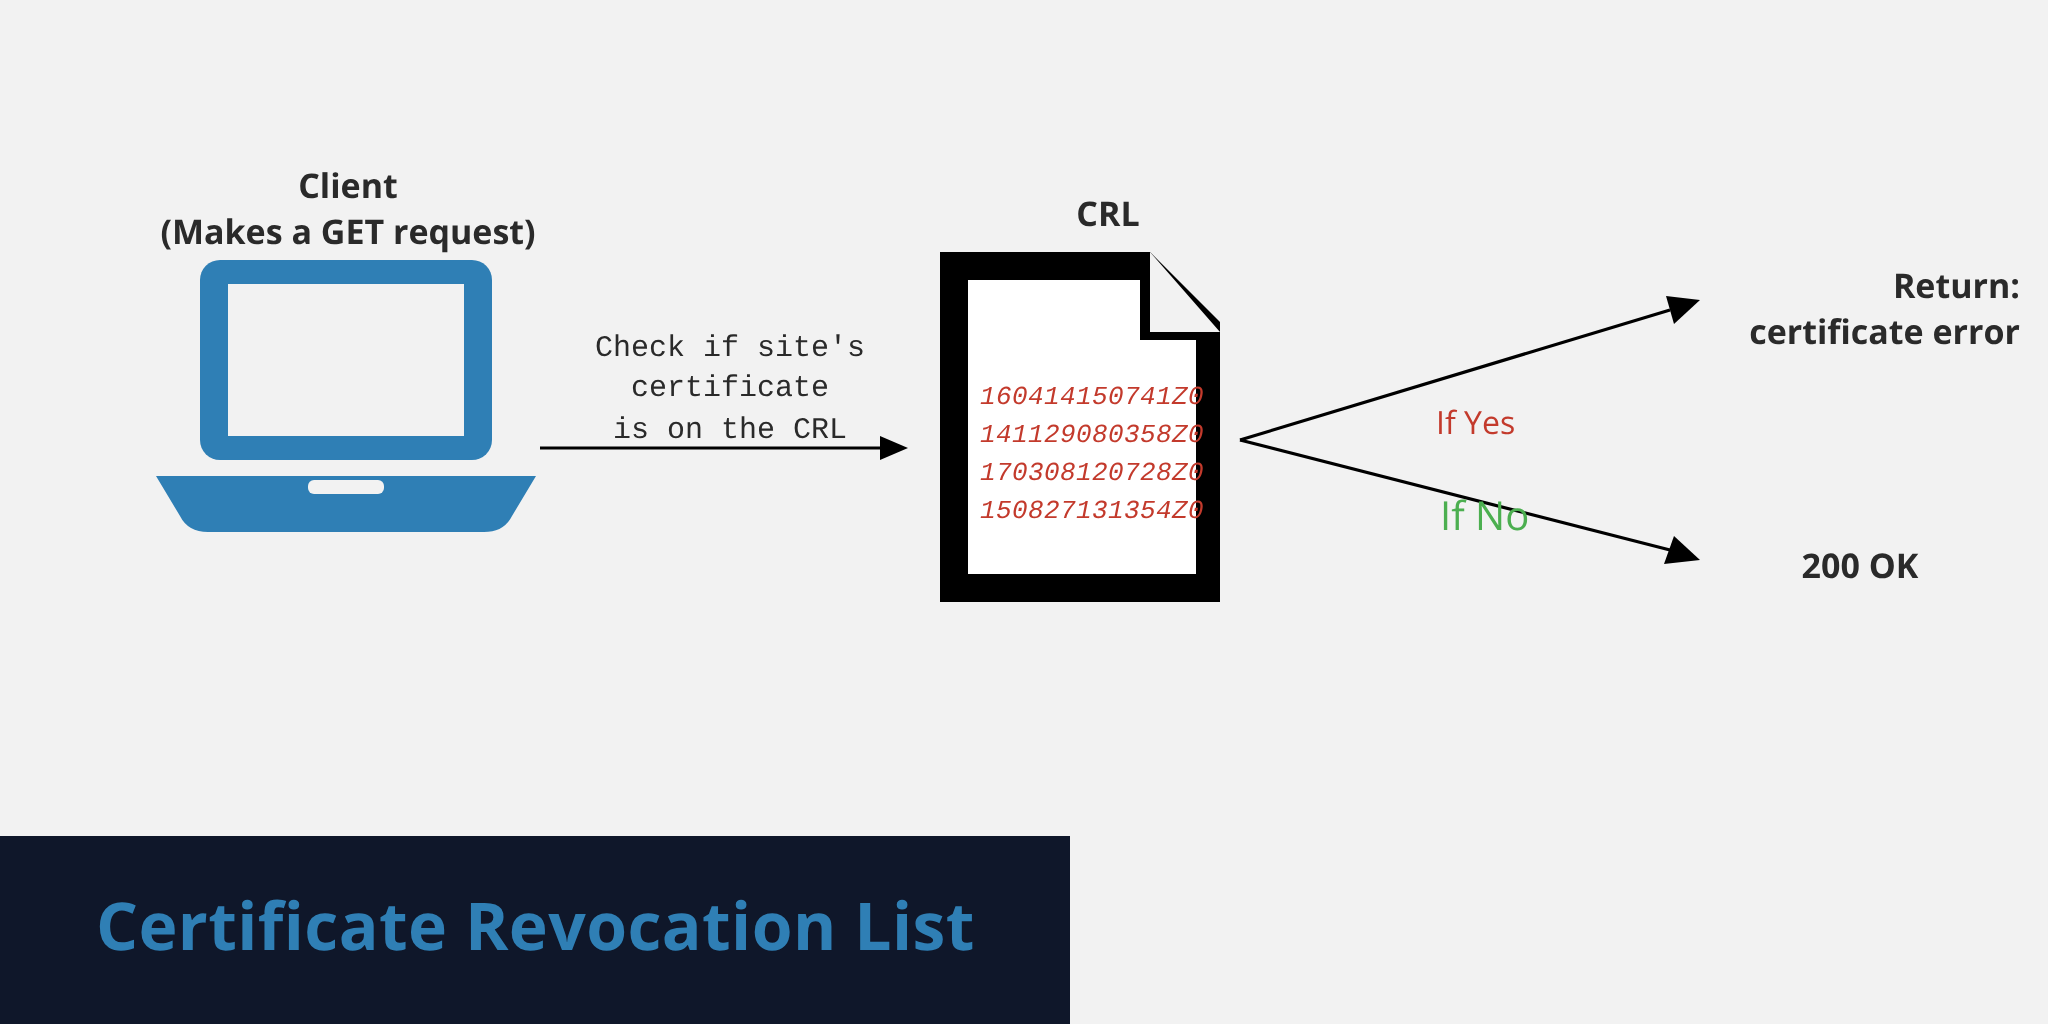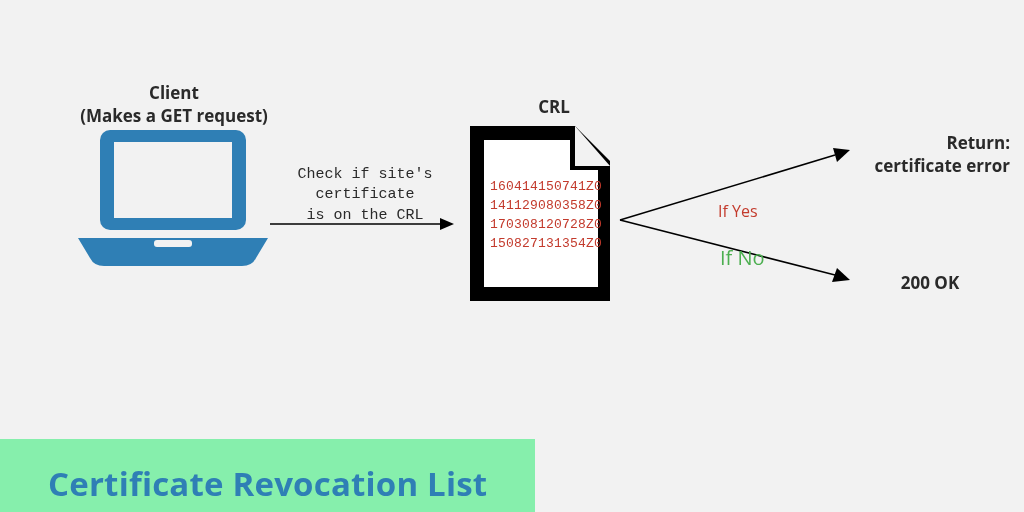--- a/index.html
+++ b/index.html
@@ -39,22 +39,22 @@
   }
   .if-no {
     position: absolute;
     color: #4caf50;
     font-size: 20px;
   }
   .title-banner {
     position: absolute;
     left: 0;
     bottom: 0;
-    background: #86efac;
-    padding: 22px 48px 6px 48px;
+    background: #0f172a;
+    padding: 22px 48px 27px 48px;
   }
   .title-banner h1 {
     margin: 0;
     color: #2f7fb5;
     font-weight: 700;
     font-size: 33px;
     letter-spacing: 0.2px;
   }
   .doc-lines {
     position: absolute;
@@ -99,21 +99,21 @@
   <div class="label" style="left:504px; top:96px; width:100px;">
     <span>CRL</span>
   </div>
 
   <svg style="left:470px; top:126px;" width="140" height="175">
     <path d="M0 0 L105 0 L140 35 L140 175 L0 175 Z" fill="#000"></path>
     <path d="M14 14 L100 14 L100 44 L128 44 L128 161 L14 161 Z" fill="#fff"></path>
     <path d="M105 0 L105 40 L140 40 Z" fill="#f2f2f2"></path>
   </svg>
 
-  <div class="doc-lines" style="left:490px; top:178px;">
+  <div class="doc-lines" style="left:490px; top:190px;font-style:italic;">
     <div>160414150741Z0</div>
     <div>141129080358Z0</div>
     <div>170308120728Z0</div>
     <div>150827131354Z0</div>
   </div>
 
   <svg style="left:620px; top:140px;" width="240" height="160">
 
     <line x1="0" y1="80" x2="215" y2="15" stroke="#000" stroke-width="1.6"></line>
     <polygon points="213,8 230,10 217,22" fill="#000"></polygon>

